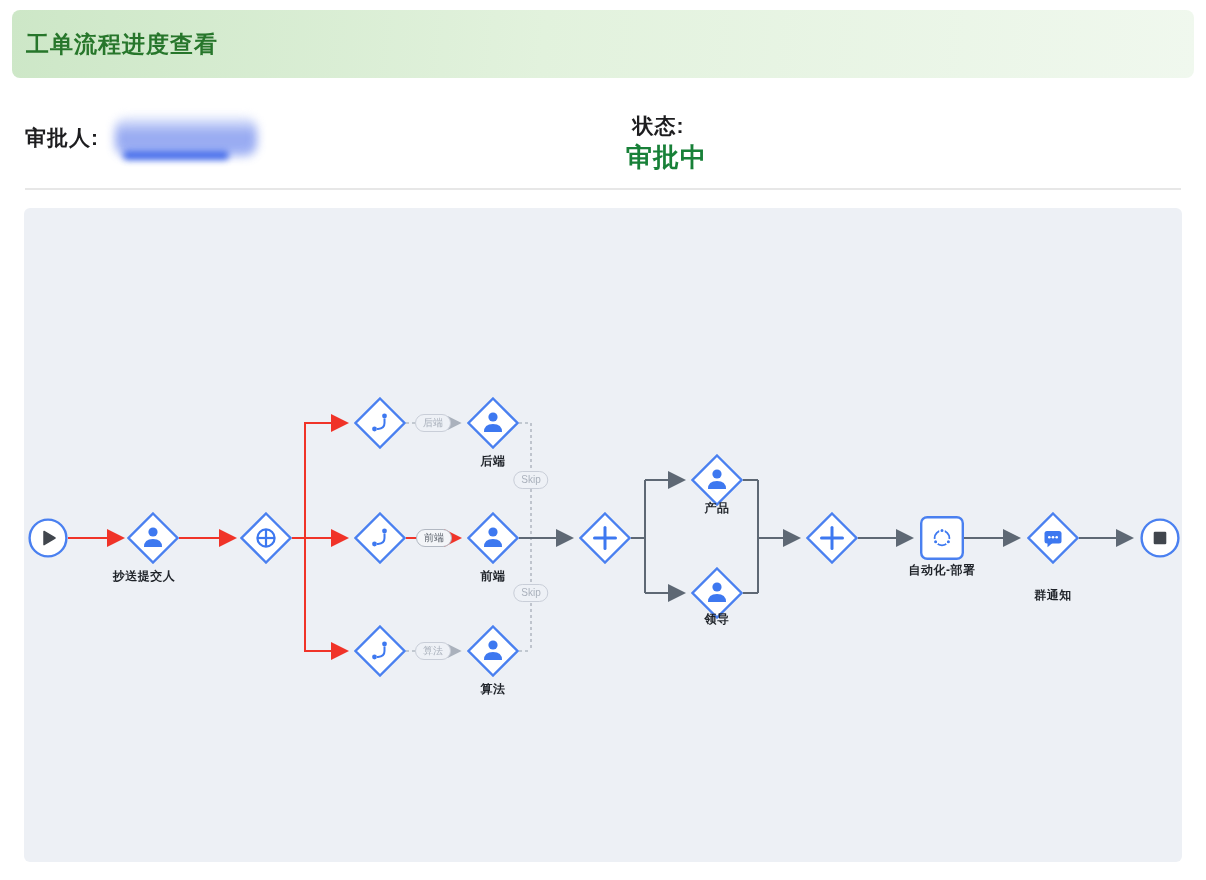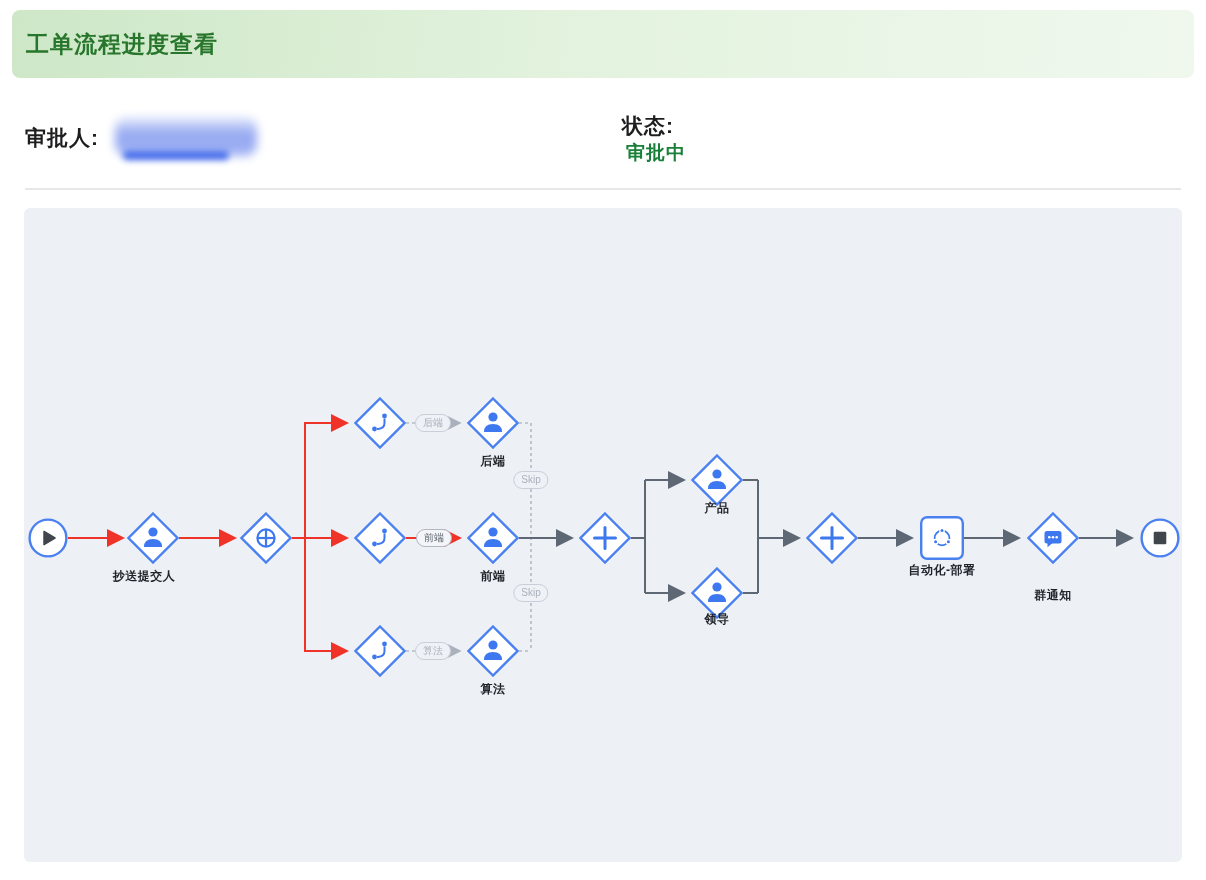--- a/index.html
+++ b/index.html
@@ -15,21 +15,21 @@
   }
   .banner h1{
     margin:0 0 0 14px;font-size:23px;font-weight:bold;color:#27762b;letter-spacing:1px;
   }
   
   .info-row{position:absolute;left:25px;top:112px;width:1156px;height:52px;}
   .info-item{position:absolute;top:0;height:52px;display:flex;align-items:center;}
   .info-item.approver{left:0;}
   .info-item.status{left:585px;flex-direction:column;}
   .lbl{font-size:21px;font-weight:bold;color:#1d1d1f;letter-spacing:1px;}
-  .status-val{font-size:19px;font-weight:bold;color:#188038;margin-left:16px;letter-spacing:1px;}
+  .status-val{font-size:26px;font-weight:bold;color:#188038;margin-left:16px;letter-spacing:1px;}
   .redacted{display:inline-block;position:relative;width:152px;height:46px;margin-left:14px;}
   .redacted .blob1{
     position:absolute;left:2px;top:2px;right:8px;bottom:5px;border-radius:12px;
     background:linear-gradient(180deg,#dfe6fb 0%,#7b93ee 45%,#8aa0f2 100%);
     opacity:.8;filter:blur(5px);
   }
   .redacted .blob2{
     position:absolute;left:10px;right:36px;bottom:1px;height:9px;border-radius:6px;
     background:#2f5be8;opacity:.85;filter:blur(3px);
   }

